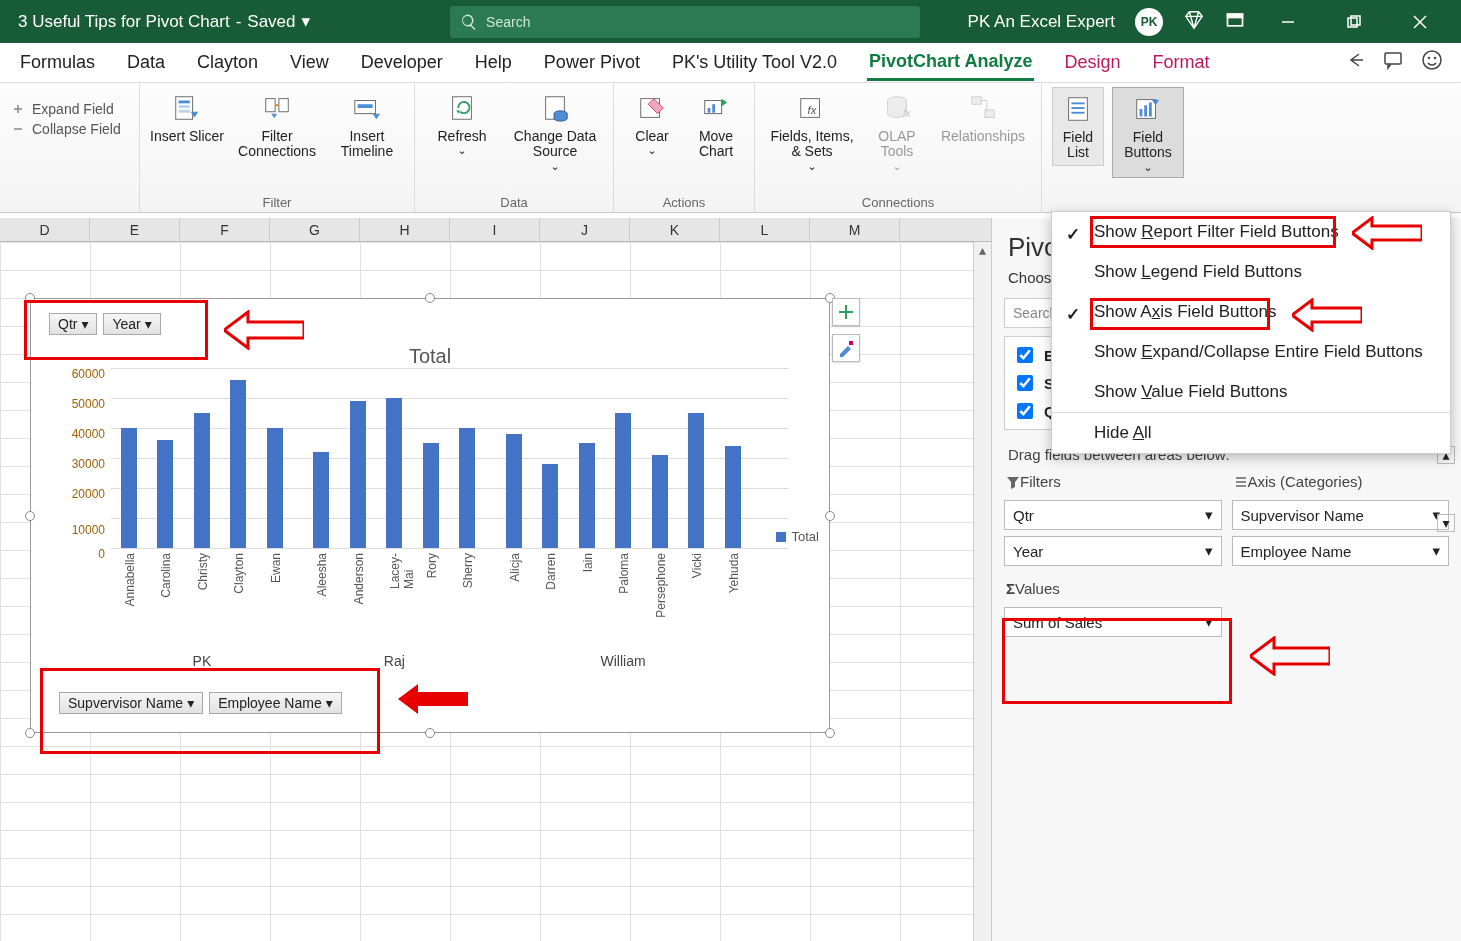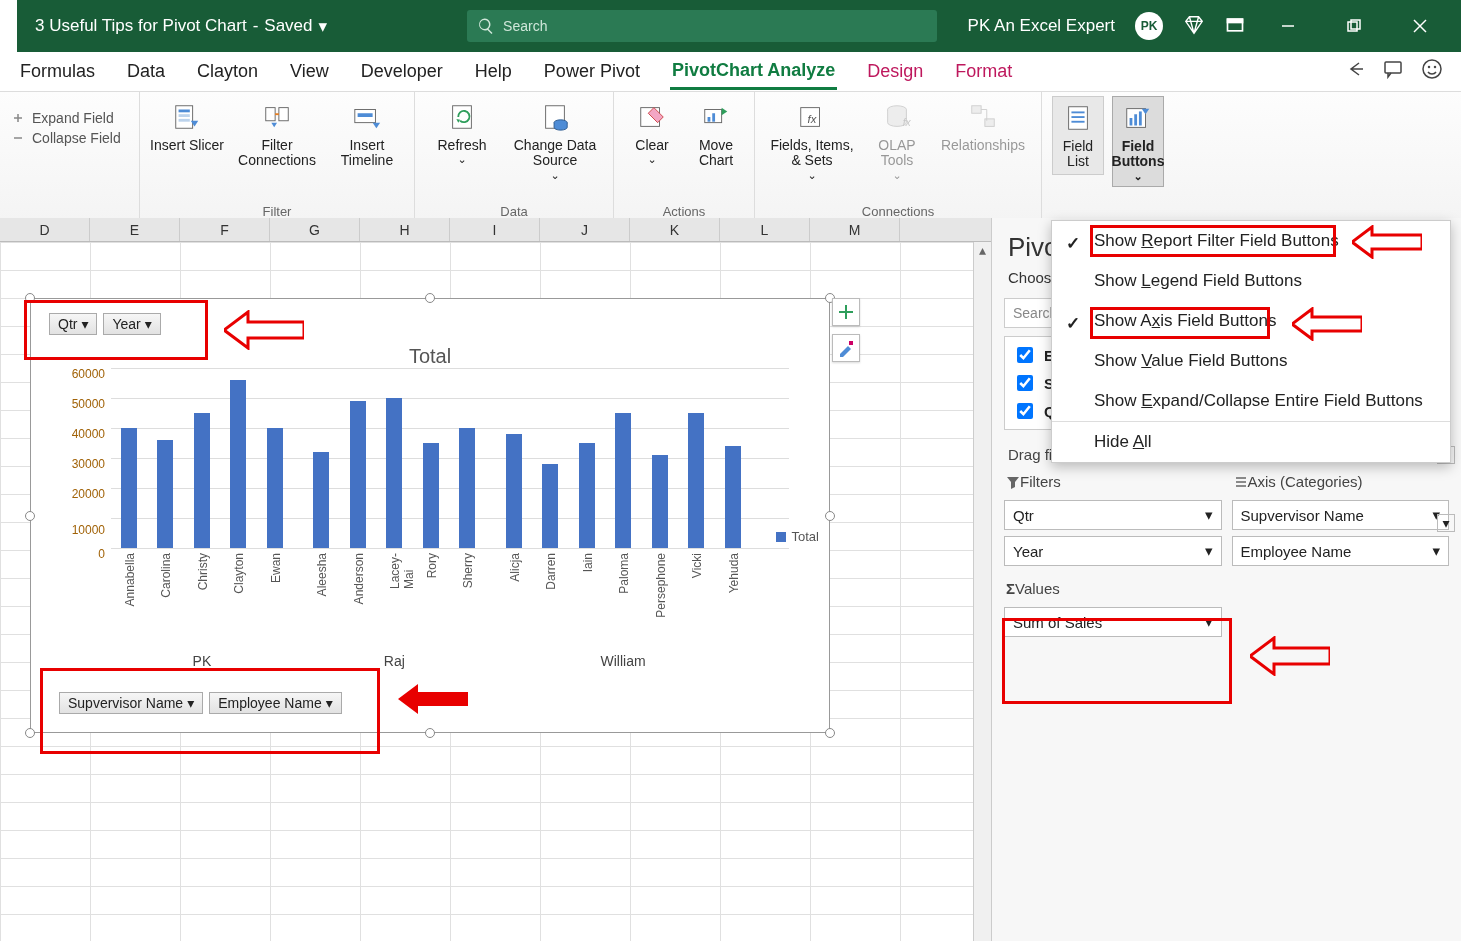--- a/index.html
+++ b/index.html
@@ -1,17 +1,17 @@
 <!DOCTYPE html>
 <html><head>
 <meta charset="utf-8">
 <style>
   * { box-sizing: border-box; font-family: "Segoe UI", Arial, sans-serif; }
   body { margin:0; padding:0; width:1461px; height:941px; background:#fff; overflow:hidden; font-size:14px; color:#222; }
-  .titlebar { height:52px; background:#185C37; display:flex; align-items:center; color:#fff; padding:16px 8px;margin-left:17px; }
+  .titlebar { height:43px; background:#185C37; display:flex; align-items:center; color:#fff; padding:16px 8px; }
   .titlebar .doc-title { margin-left:10px; display:flex; align-items:center; gap:6px; font-size:17px; }
   .search-box { margin-left:140px; background:#2b7a54; height:32px; width:470px; border-radius:3px; display:flex; align-items:center; padding:0 10px; color:#cfe6d9; gap:8px;}
   .search-box svg { width:18px; height:18px; fill:#cfe6d9;}
   .titlebar-right { margin-left:auto; display:flex; align-items:center; gap:20px; padding-right:10px;}
   .win-btn { width:46px; height:48px; display:flex; align-items:center; justify-content:center;}
   .ribbon-tabs { height:40px; border-bottom:1px solid #ddd; display:flex; align-items:center; gap:28px; padding:0 18px; font-size:18px; }
   .ribbon-tabs .tab { padding:6px 2px; cursor:pointer; }
   .ribbon-tabs .tab.active { color:#107C41; border-bottom:3px solid #107C41; font-weight:600;}
   .ribbon-tabs .secondary { color:#be185d; }
   .tab-icons { margin-left:auto; display:flex; gap:18px; align-items:center;}
@@ -112,20 +112,21 @@
 </div>
 
 <div class="ribbon-tabs">
   <div class="tab">Formulas</div>
   <div class="tab">Data</div>
   <div class="tab">Clayton</div>
   <div class="tab">View</div>
   <div class="tab">Developer</div>
   <div class="tab">Help</div>
   <div class="tab">Power Pivot</div>
+  <div class="tab">PK's Utility Tool V2.0</div>
   <div class="tab active">PivotChart Analyze</div>
   <div class="tab secondary">Design</div>
   <div class="tab secondary">Format</div>
   <div class="tab-icons">
     <span><svg width="20" height="20" fill="none" stroke="#444" stroke-width="1.5">
           <path d="M14 4l-8 6 8 6M6 10h12"></path>
         </svg></span>
     <span><svg width="20" height="20" fill="none" stroke="#444" stroke-width="1.5">
           <rect x="2" y="3" width="16" height="11" rx="1"></rect>
           <path d="M8 14l-3 4v-4"></path>
@@ -296,43 +297,43 @@
         <div class="ico">
             <svg class="icon" viewBox="0 0 32 32">
               <rect x="6" y="4" width="20" height="24" fill="#fff" stroke="#666"></rect>
               <line x1="9" y1="10" x2="23" y2="10" stroke="#4e8cd6" stroke-width="2"></line>
               <line x1="9" y1="15" x2="23" y2="15" stroke="#4e8cd6" stroke-width="2"></line>
               <line x1="9" y1="20" x2="23" y2="20" stroke="#4e8cd6" stroke-width="2"></line>
             </svg>
           </div>
         <span>Field List</span>
       </div>
-      <div class="big-btn" style="width:52px;background:#dcdcdc;border:1px solid #aaa;font-weight:bold;">
+      <div class="big-btn" style="width:72px;background:#dcdcdc;border:1px solid #aaa;">
         <div class="ico">
             <svg class="icon" viewBox="0 0 32 32">
               <rect x="4" y="6" width="20" height="20" fill="#fff" stroke="#666"></rect>
               <rect x="7" y="16" width="3" height="8" fill="#4e8cd6"></rect>
               <rect x="12" y="12" width="3" height="12" fill="#4e8cd6"></rect>
               <rect x="17" y="9" width="3" height="15" fill="#4e8cd6"></rect>
               <path d="M20 6l8 0-4 6-4-6z" fill="#4e8cd6"></path>
             </svg>
           </div>
         <span>Field Buttons</span>
           <span style="font-size:11px;">⌄</span>
       </div>
     </div>
     <div class="group-label">&nbsp;</div>
   </div>
 
   <div class="dd-menu" style="top:128px; right:10px;">
     <div class="dd-item"><span class="dd-check">✓</span>Show <span class="underline">R</span>eport Filter Field Buttons</div>
     <div class="dd-item">Show <span class="underline">L</span>egend Field Buttons</div>
     <div class="dd-item"><span class="dd-check">✓</span>Show A<span class="underline">x</span>is Field Buttons</div>
+    <div class="dd-item">Show <span class="underline">E</span>xpand/Collapse Entire Field Buttons</div>
     <div class="dd-item">Show <span class="underline">V</span>alue Field Buttons</div>
-    <div class="dd-item">Show <span class="underline">E</span>xpand/Collapse Entire Field Buttons</div>
     <div style="border-top:1px solid #ddd;"></div>
     <div class="dd-item">Hide <span class="underline">A</span>ll</div>
 
     <div class="red-box" style="left:38px; top:4px; width:246px; height:32px;"></div>
     <div class="red-box" style="left:38px; top:86px; width:180px; height:32px;"></div>
     <svg class="red-arrow" style="left:300px; top:4px;" width="70" height="34">
         <path d="M70 10 L20 10 L20 2 L0 17 L20 32 L20 24 L70 24 Z" fill="none" stroke="#e80000" stroke-width="3"></path>
       </svg>
     <svg class="red-arrow" style="left:240px; top:86px;" width="70" height="34">
         <path d="M70 10 L20 10 L20 2 L0 17 L20 32 L20 24 L70 24 Z" fill="none" stroke="#e80000" stroke-width="3"></path>

